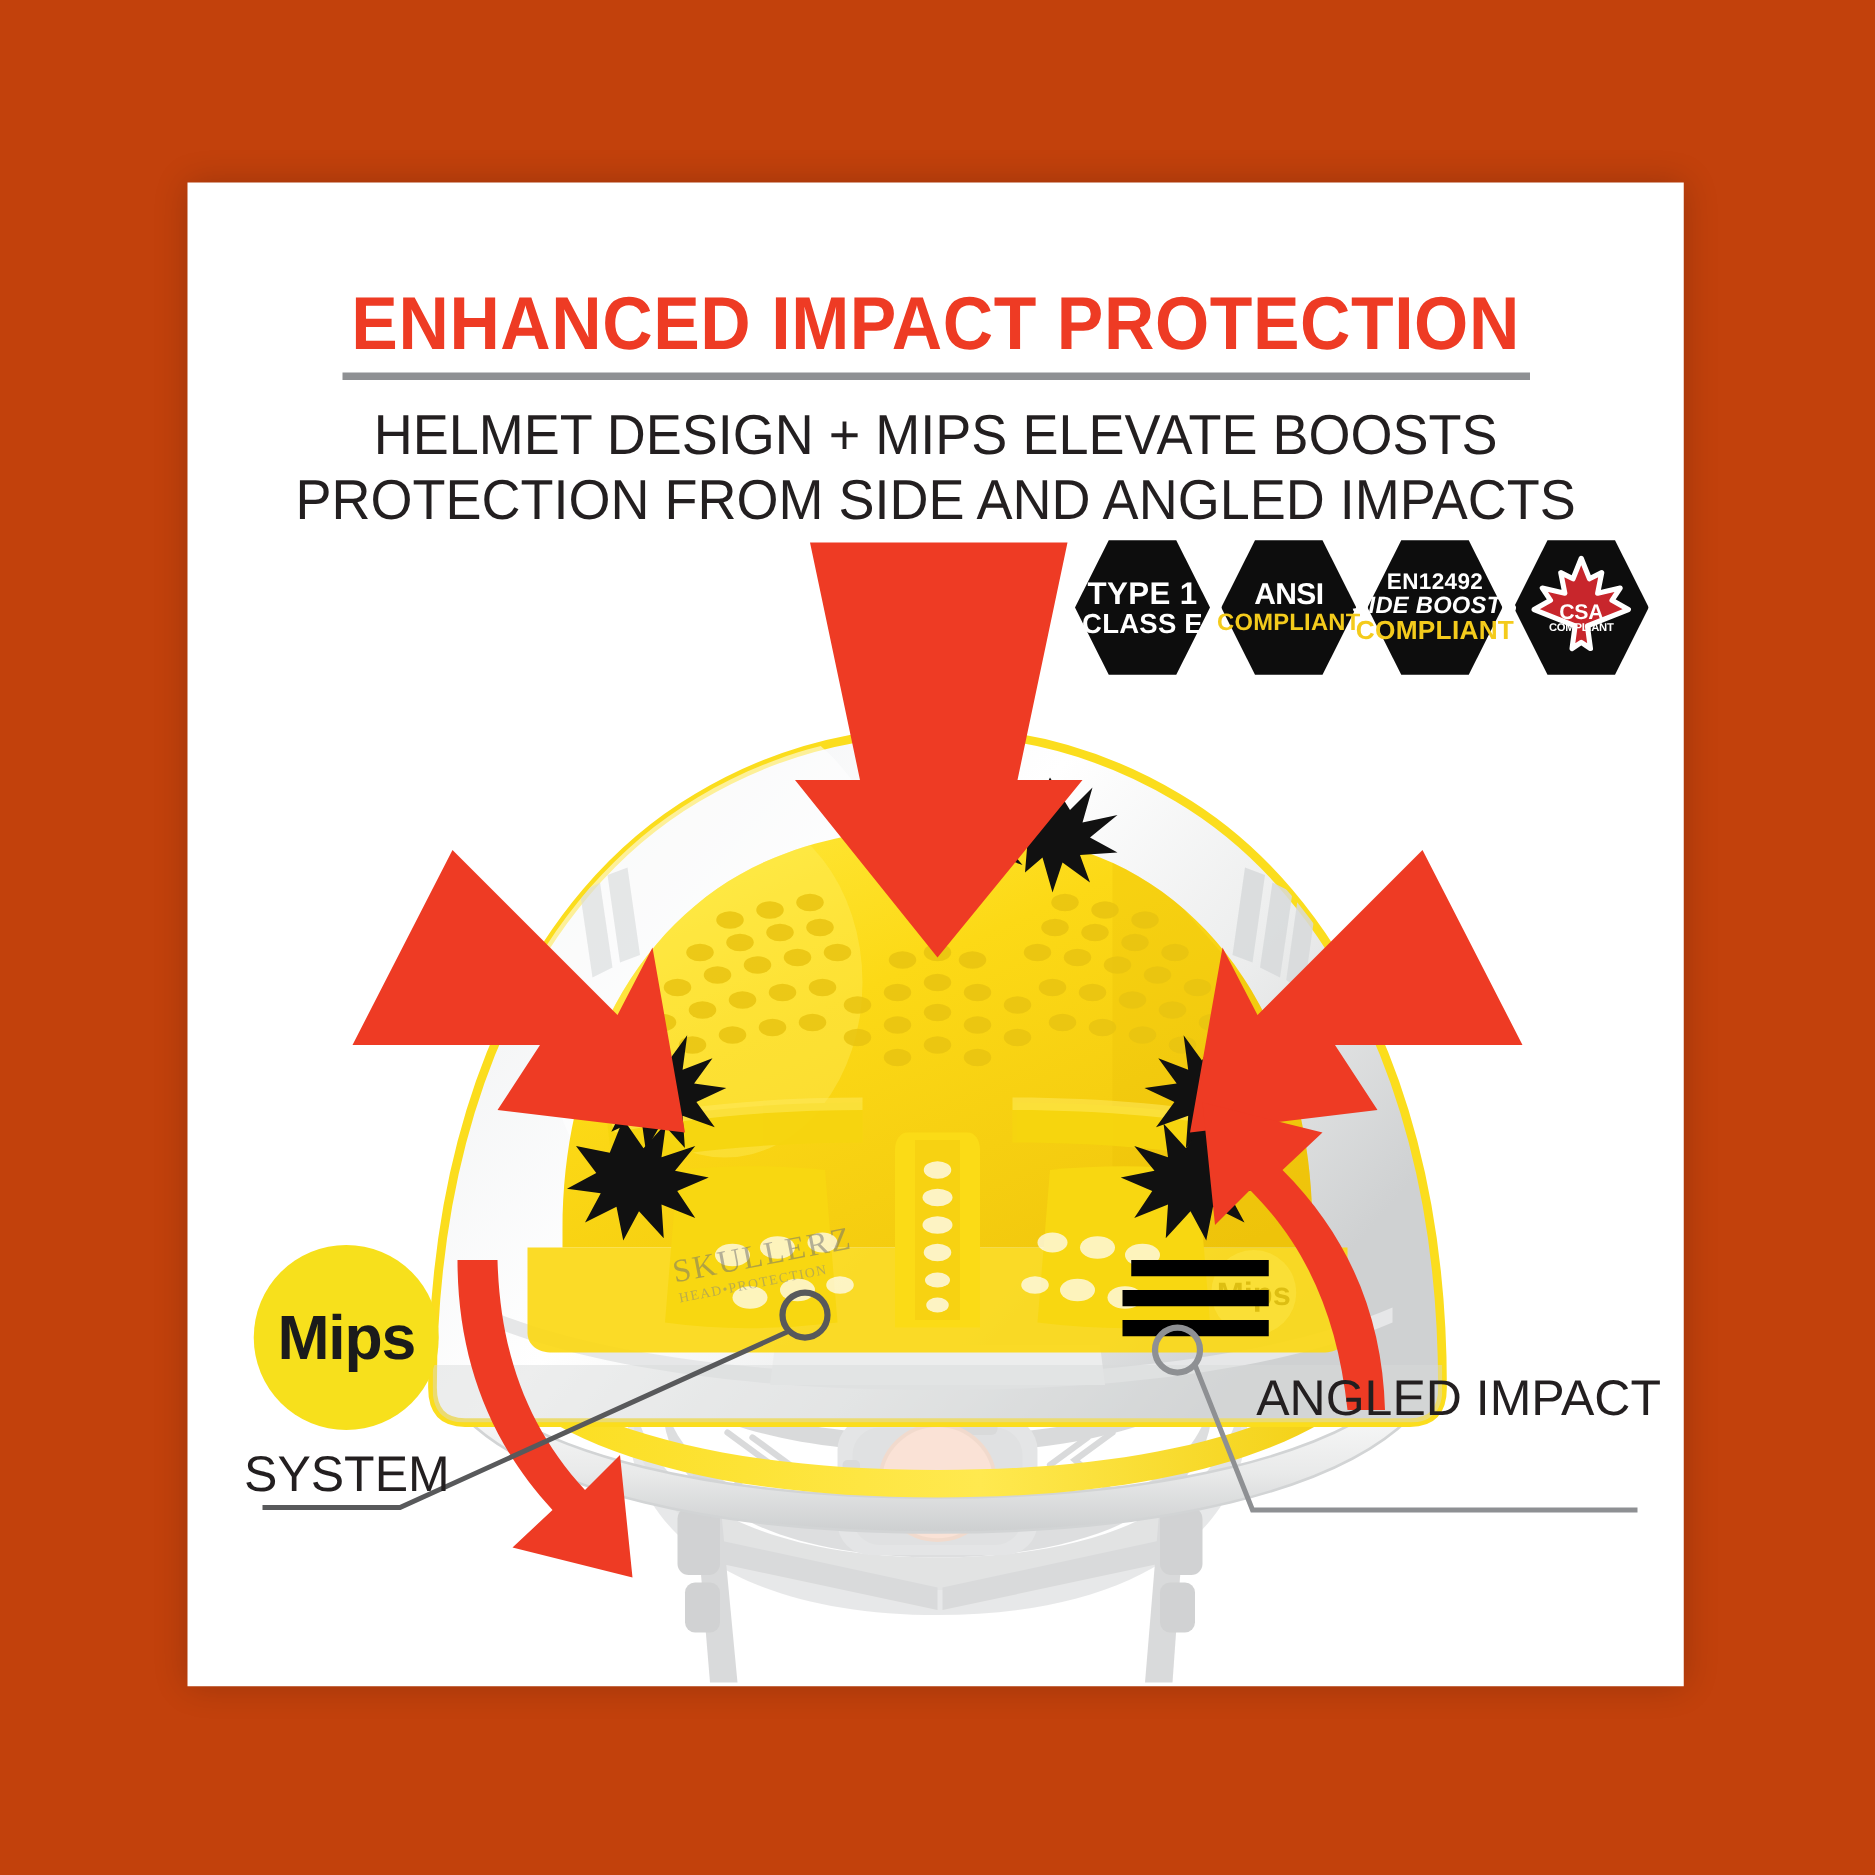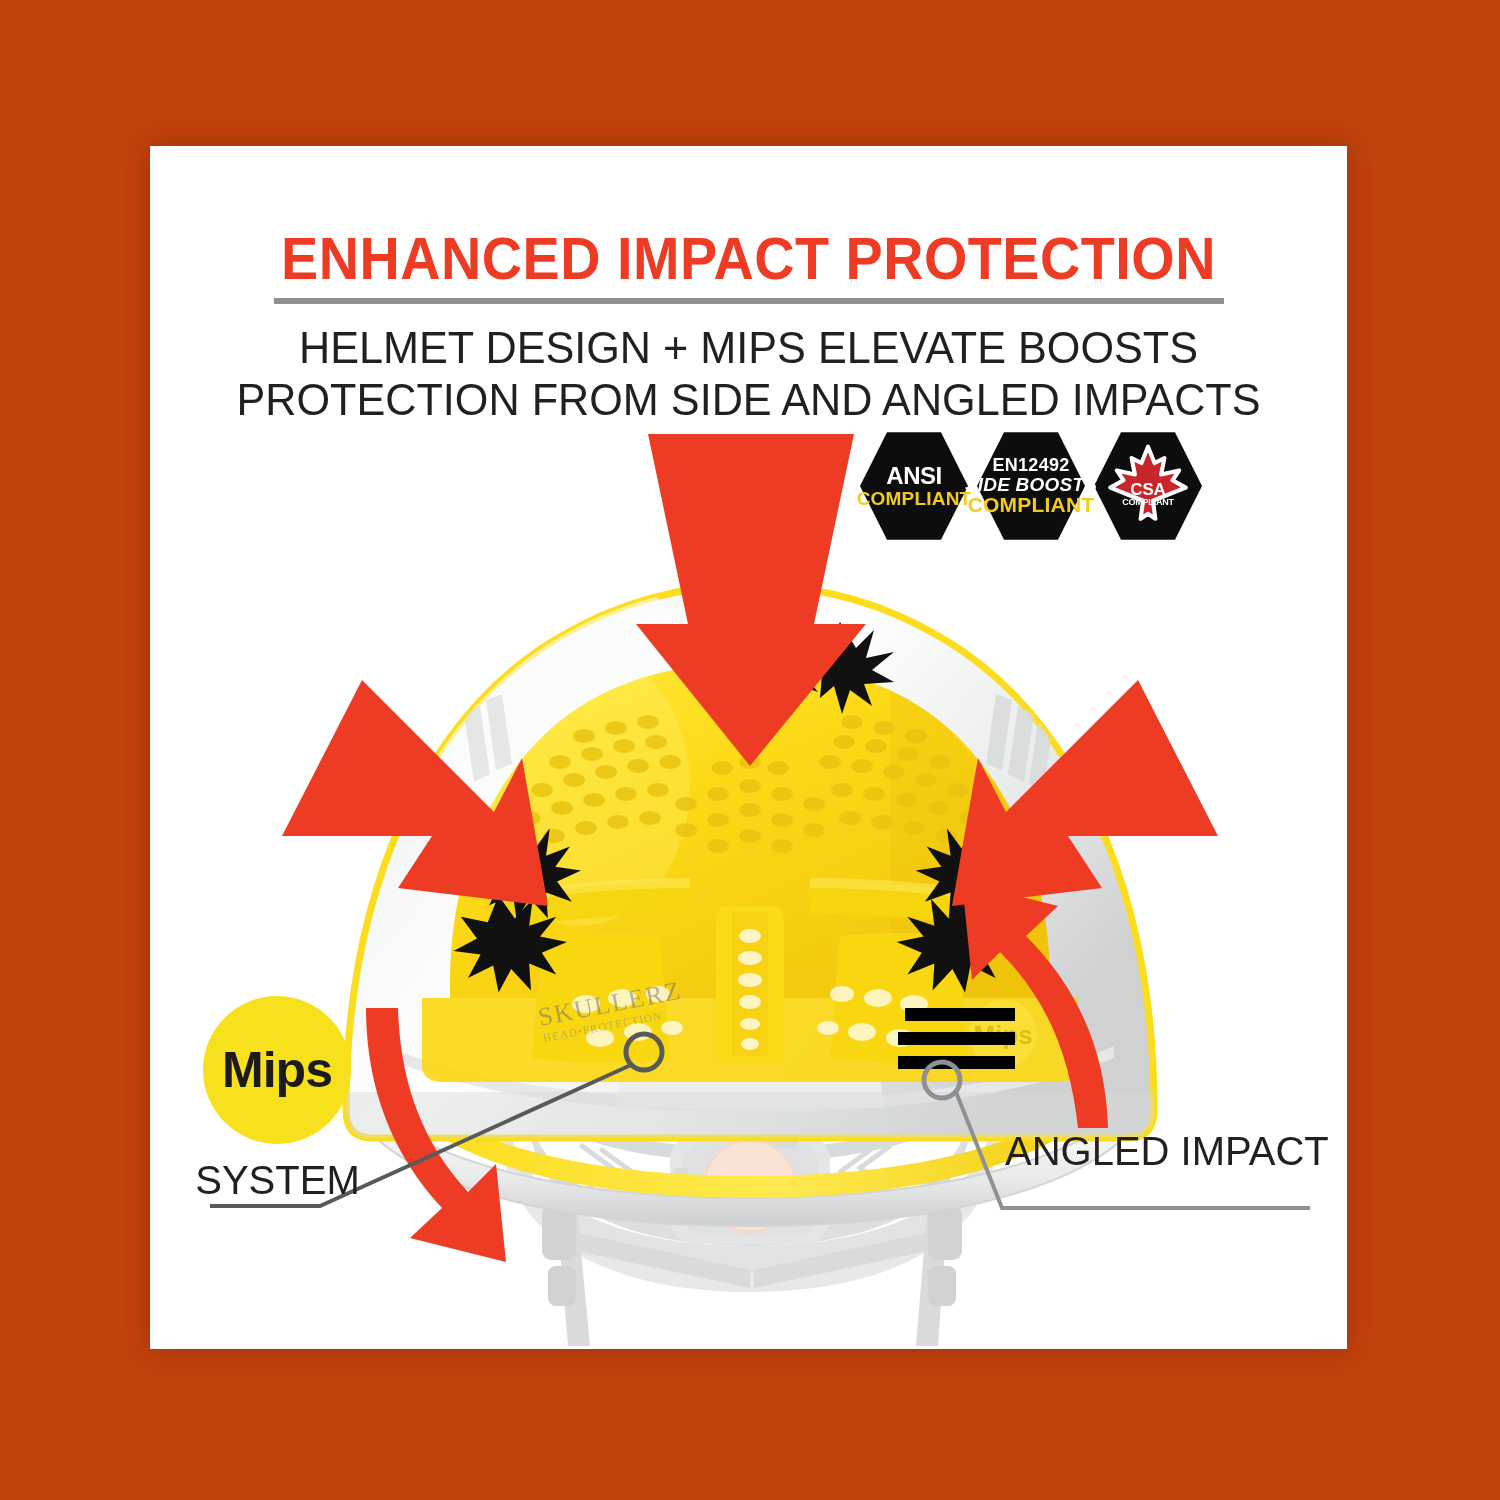--- a/index.html
+++ b/index.html
@@ -221,39 +221,45 @@
   .angled-label {
     position: absolute;
     left: 855px;
     top: 950px;
     width: 330px;
     color: #231f20;
     font-family: "Liberation Sans Narrow", "Liberation Sans", sans-serif;
     font-size: 40px;
     line-height: 46px;
     letter-spacing: 0px;
-    margin-top: 32px;
   }
 </style>
 </head>
 <body>
 
 <div id="root">
 
   <div class="card">
 
     <div class="title">ENHANCED IMPACT PROTECTION</div>
     <div class="title-rule"></div>
     <div class="subtitle">
       <div>HELMET DESIGN + MIPS ELEVATE BOOSTS</div>
       <div>PROTECTION FROM SIDE AND ANGLED IMPACTS</div>
     </div>
 
     <div class="badges">
 
+      <div class="badge badge-t1">
+        <div class="hexbg"></div>
+        <div class="lines">
+          <span class="b-l1">TYPE 1</span>
+          <span class="b-l2">CLASS E</span>
+        </div>
+      </div>
 
       <div class="badge badge-ansi">
         <div class="hexbg"></div>
         <div class="lines">
           <span class="b-l1">ANSI</span>
           <span class="b-gold">COMPLIANT</span>
         </div>
       </div>
 
       <div class="badge badge-en">

